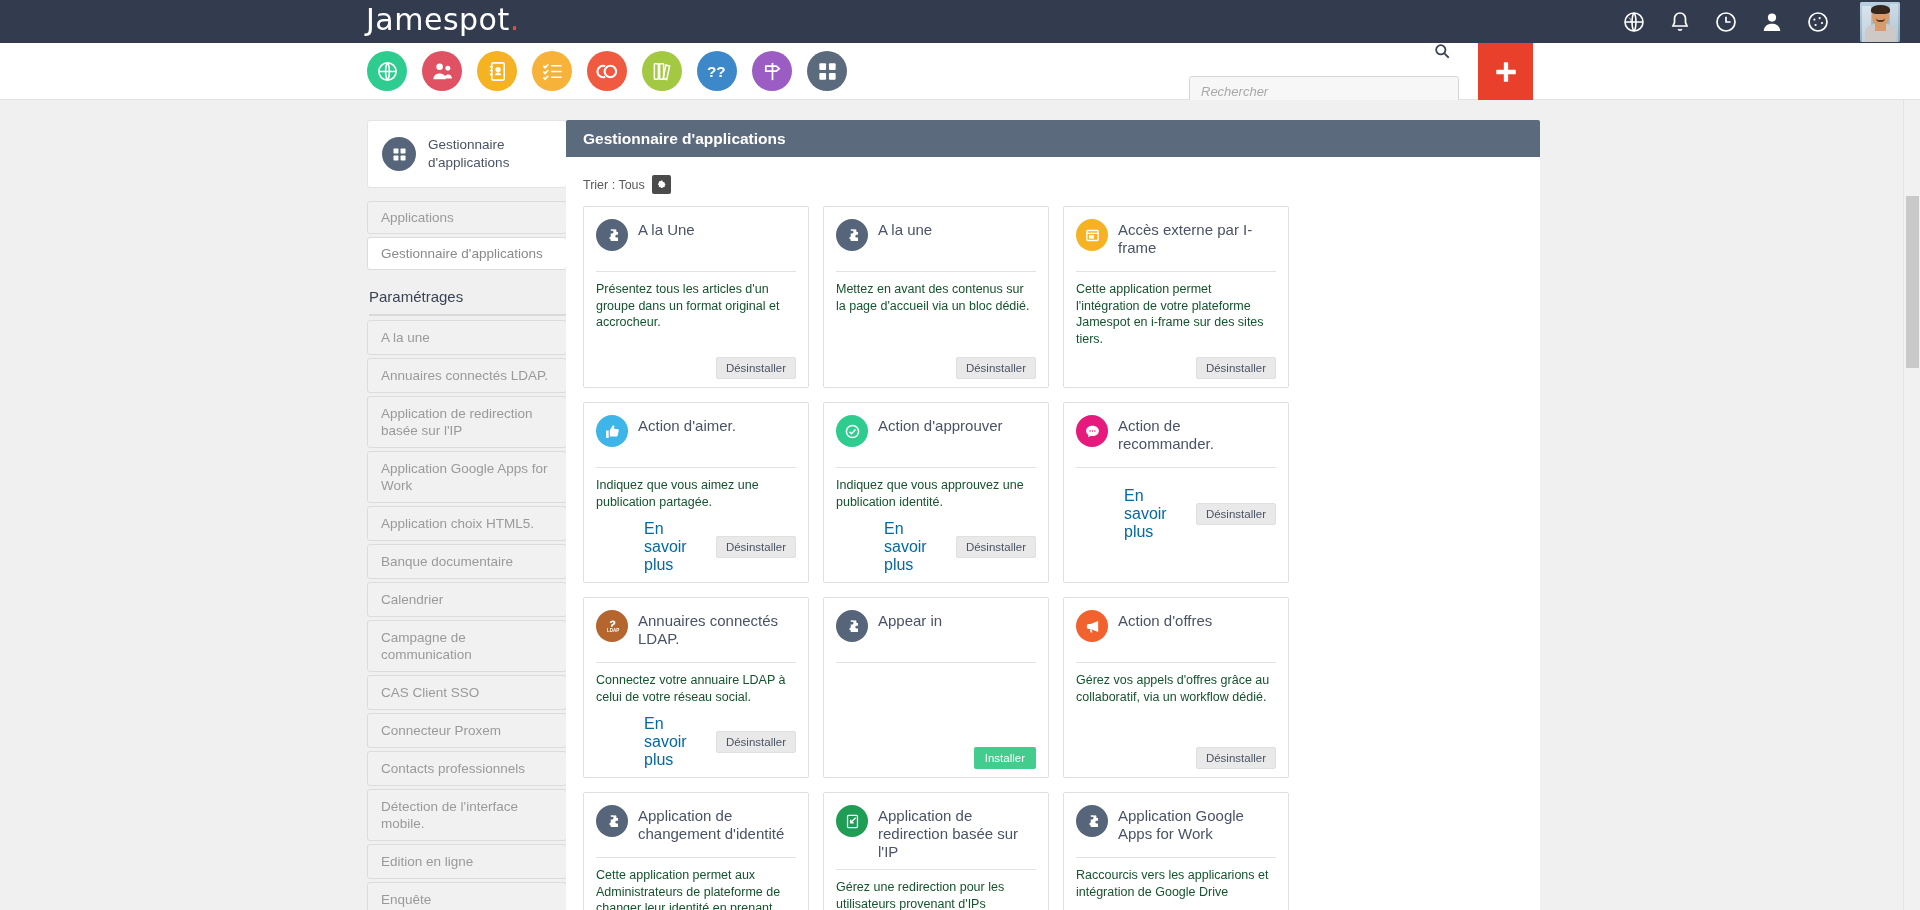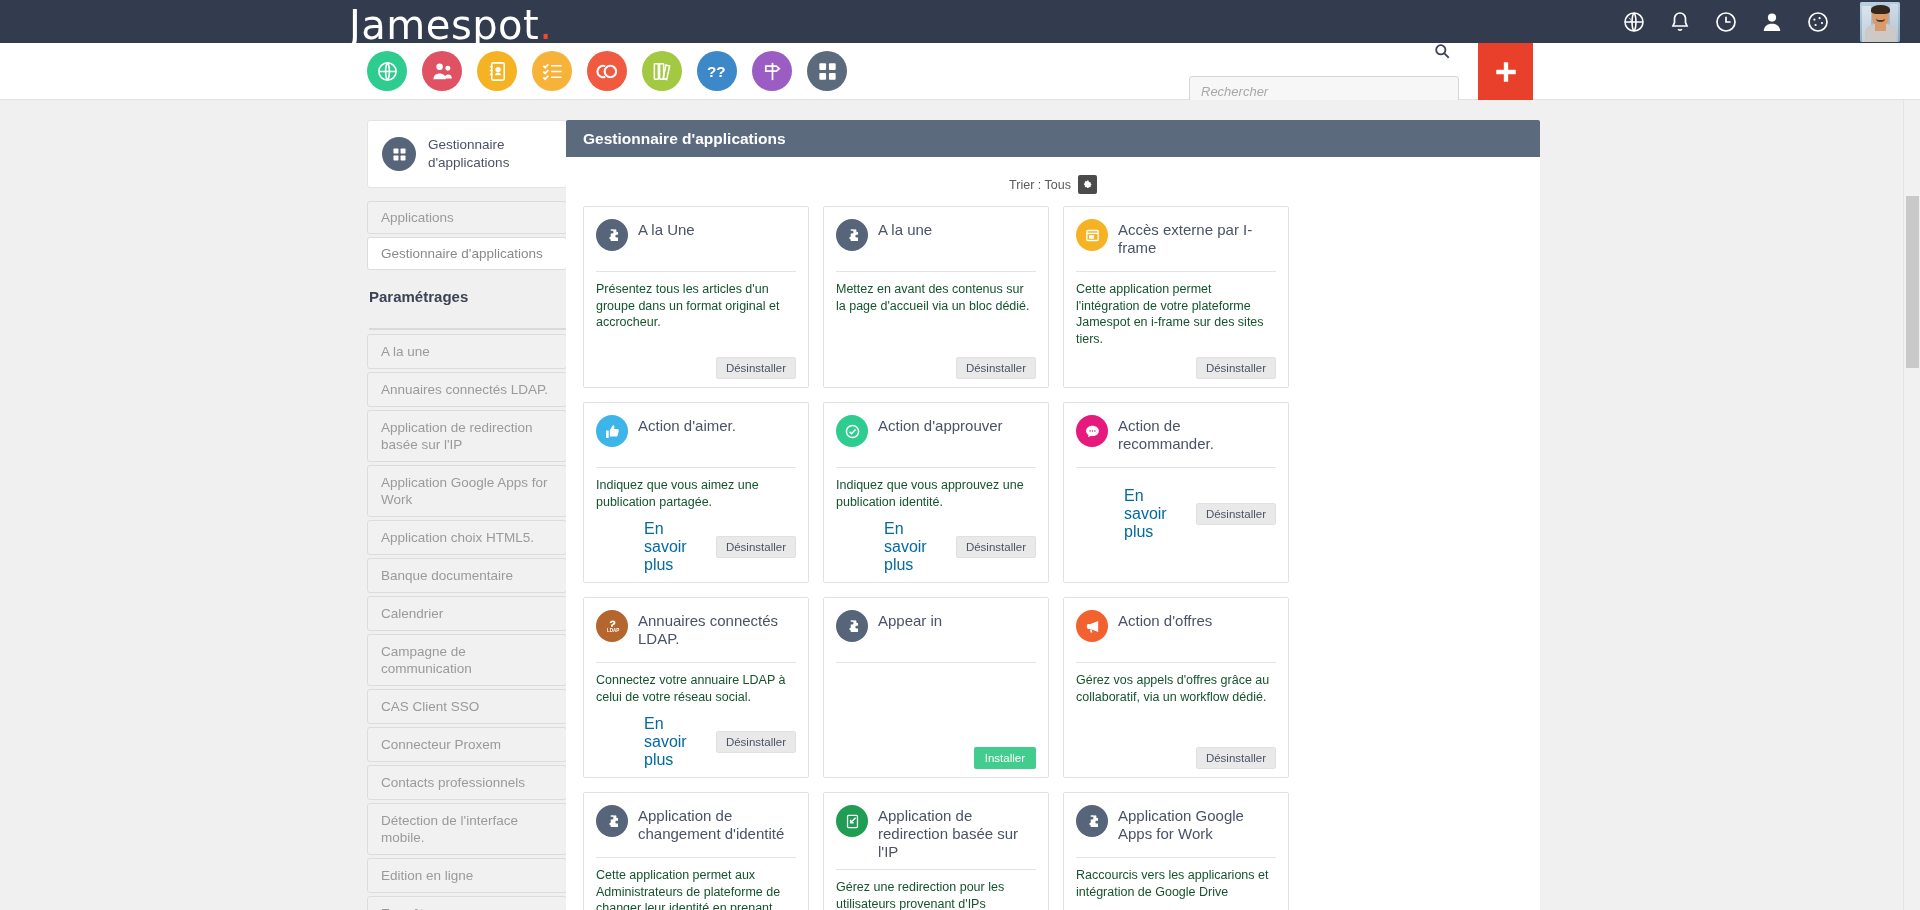--- a/index.html
+++ b/index.html
@@ -10,22 +10,22 @@
     background: #f0f0f0;
     color: #3b4354;
   }
 
   
   .topbar {
     height: 43px; background: #333c4e;
     display: flex; align-items: center; position: relative;
   }
   .brand {
-    position: absolute; left: 349px; top: 2px;
-    font-size: 40px; letter-spacing: .5px; color: #ffffff;
+    position: absolute; left: 366px; top: 2px;
+    font-size: 30px; letter-spacing: .5px; color: #ffffff;
     font-weight: 400; font-family: "DejaVu Sans", sans-serif;
   }
   .brand .dot { color: #ea4b35; }
   .topicons {
     position: absolute; right: 20px; top: 0; height: 43px;
     display: flex; align-items: center; gap: 22px;
   }
   .topicons .ti { width: 24px; height: 24px; color: #ffffff; cursor: pointer; }
   .topicons .ti svg { width: 100%; height: 100%; display: block; }
   .avatar {
@@ -86,39 +86,39 @@
   .side-card .circ svg { width: 17px; height: 17px; color: #fff; }
   .side-card .lbl { font-size: 13.5px; line-height: 18px; color: #4a5365; }
   .side-tabs { margin-top: 13px; }
   .side-tab {
     border: 1px solid #dcdcdc; border-radius: 3px; padding: 8px 13px;
     font-size: 13.5px; color: #9a9a9a; margin-bottom: 3px; cursor: pointer;
     background: #f1f1f1;
   }
   .side-tab.active { background: #ffffff; color: #8a8a8a; }
   .side-head {
-    font-size: 15px; font-weight: bold; color: #3b4354;
-    margin: 18px 0 4px 2px; padding-bottom: 23px; border-bottom: 2px solid #d9d9d9;
+    font-size: 15px; font-weight: normal; color: #3b4354;
+    margin: 18px 0 4px 2px; padding-bottom: 9px; border-bottom: 2px solid #d9d9d9;
   }
   .side-list-item {
     border: 1px solid #dcdcdc; border-radius: 3px; background: #f1f1f1;
     padding: 8px 13px; font-size: 13.5px; color: #9a9a9a; line-height: 17px;
     margin-bottom: 3px; cursor: pointer;
   }
 
   
   .main { position: absolute; left: 566px; top: 20px; width: 974px; }
   .main-header {
     background: #5c6a7e; height: 37px; display: flex; align-items: center;
     padding: 0 17px; color: #fff; font-size: 15.5px; font-weight: bold;
     border-radius: 2px 2px 0 0;
   }
   .main-body { background: #fff; padding: 10px 17px 0 17px; min-height: 760px; }
   .sortbar {
-    display: flex; justify-content: center; align-items: center; gap: 7px;
+    display: flex; justify-content: flex-start; align-items: center; gap: 7px;
     padding: 8px 0 12px 0; font-size: 12.5px; color: #5a5a5a;
   }
   .sortgear {
     width: 19px; height: 19px; background: #4b4b4b; border-radius: 2px;
     display: flex; align-items: center; justify-content: center; cursor: pointer;
   }
   .sortgear svg { width: 11px; height: 11px; color: #fff; }
 
   .grid { display: flex; flex-wrap: wrap; gap: 14px; }
   .card {

